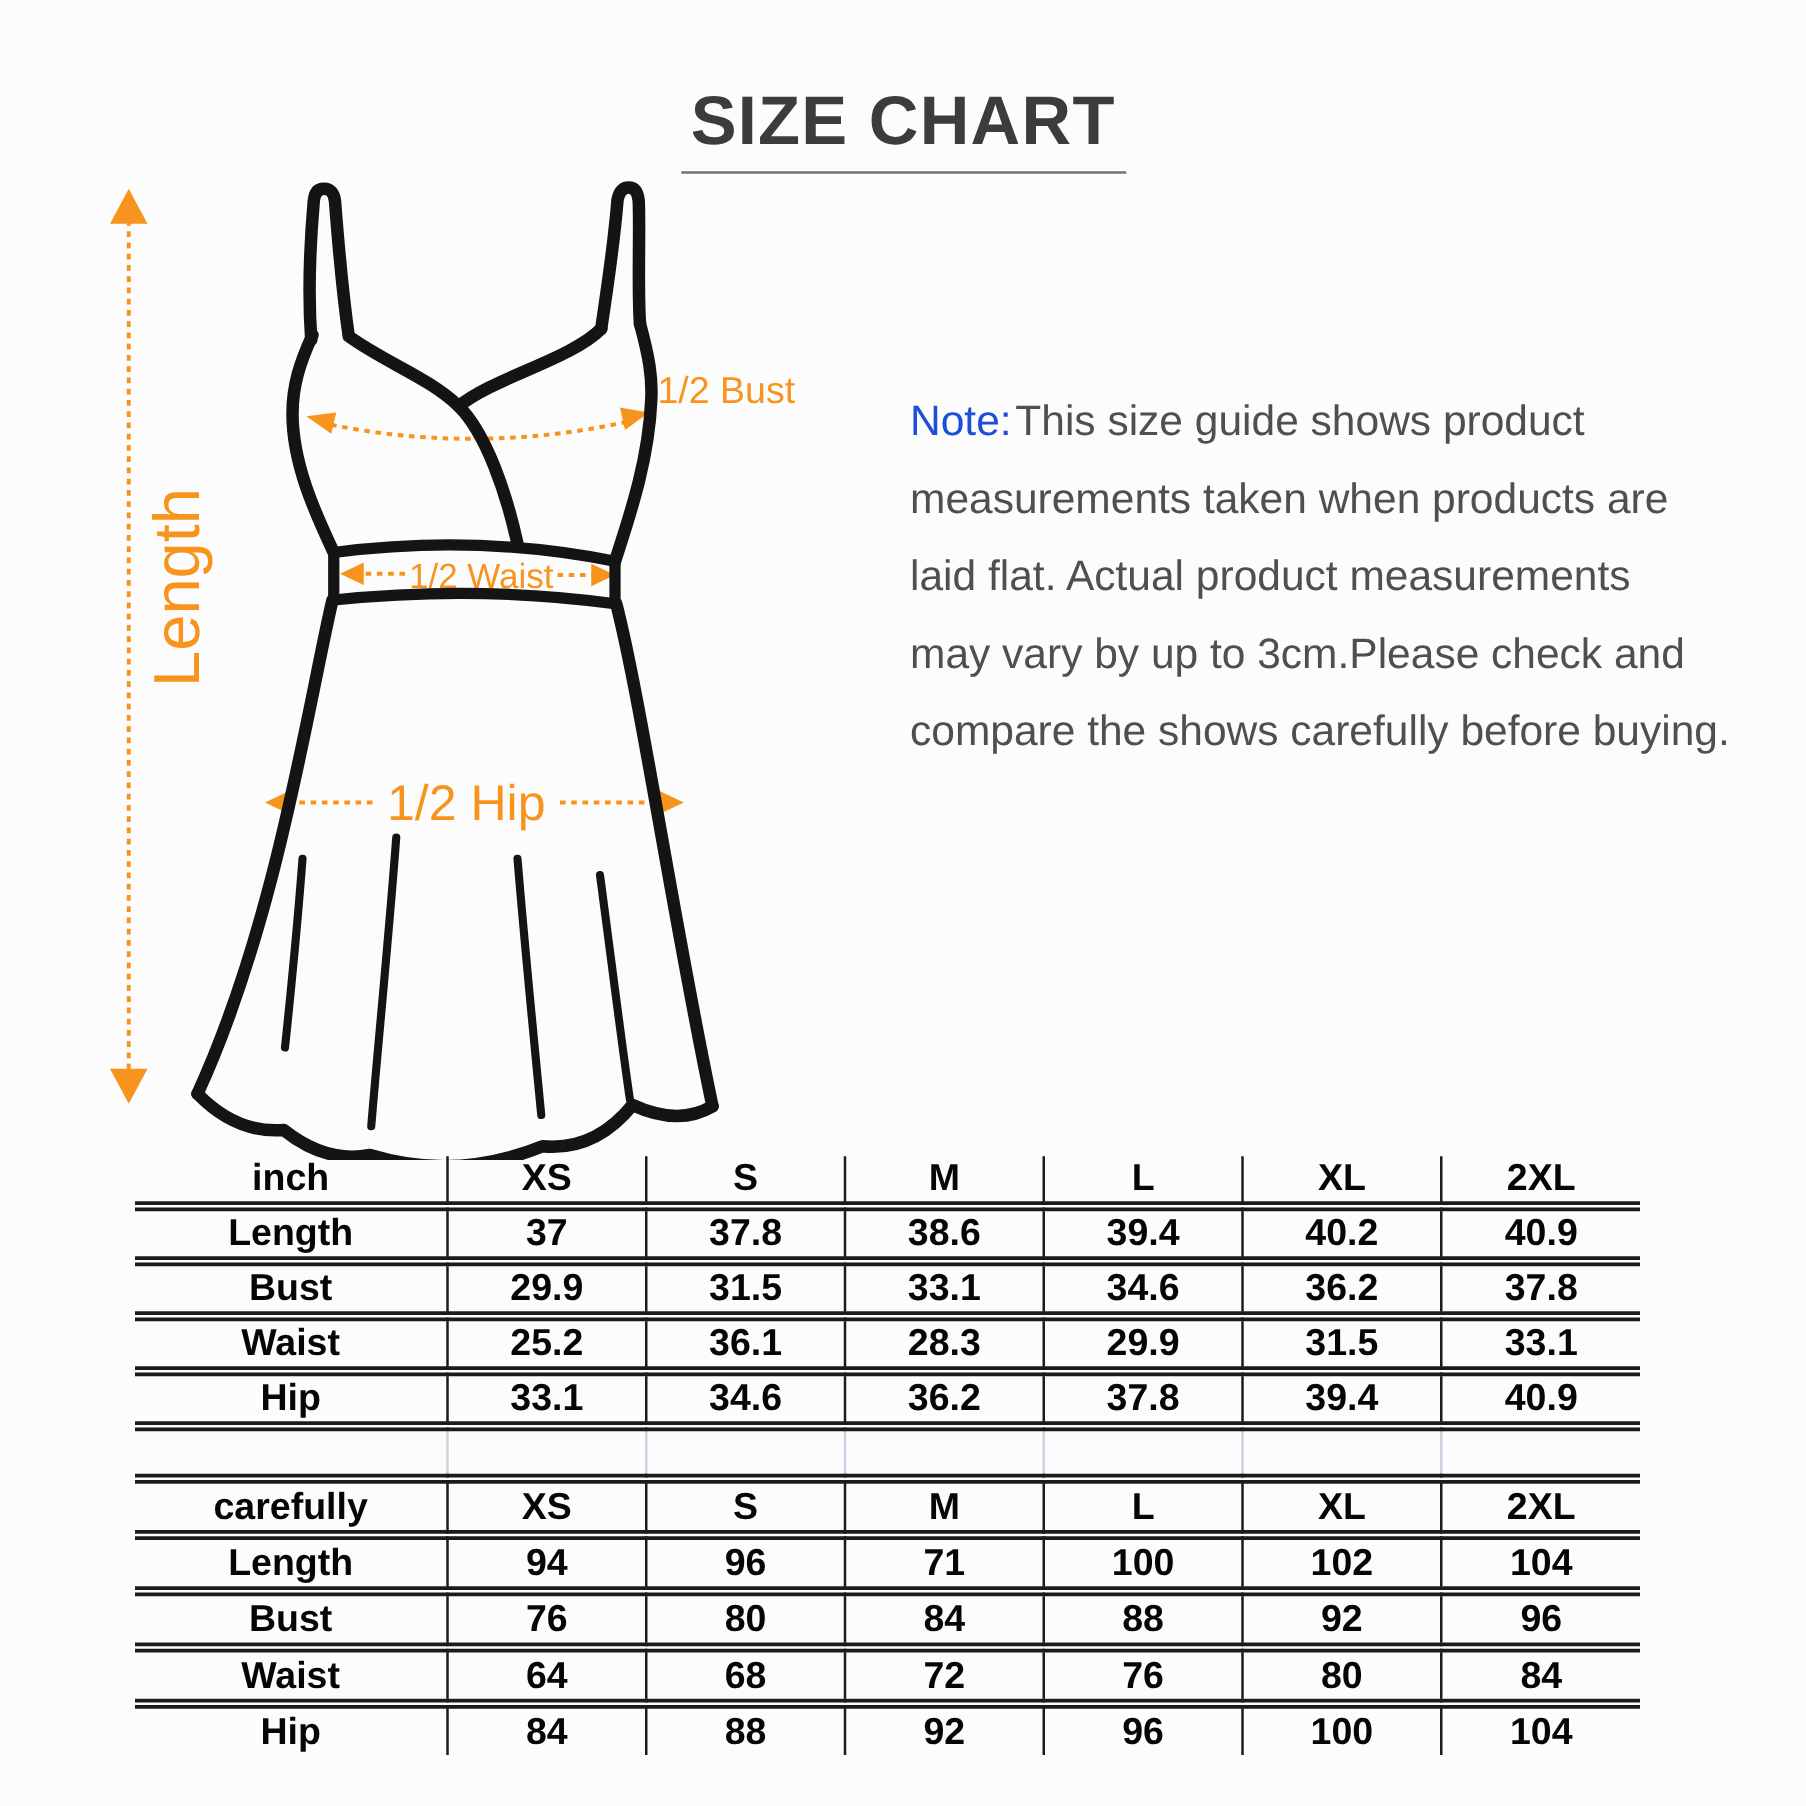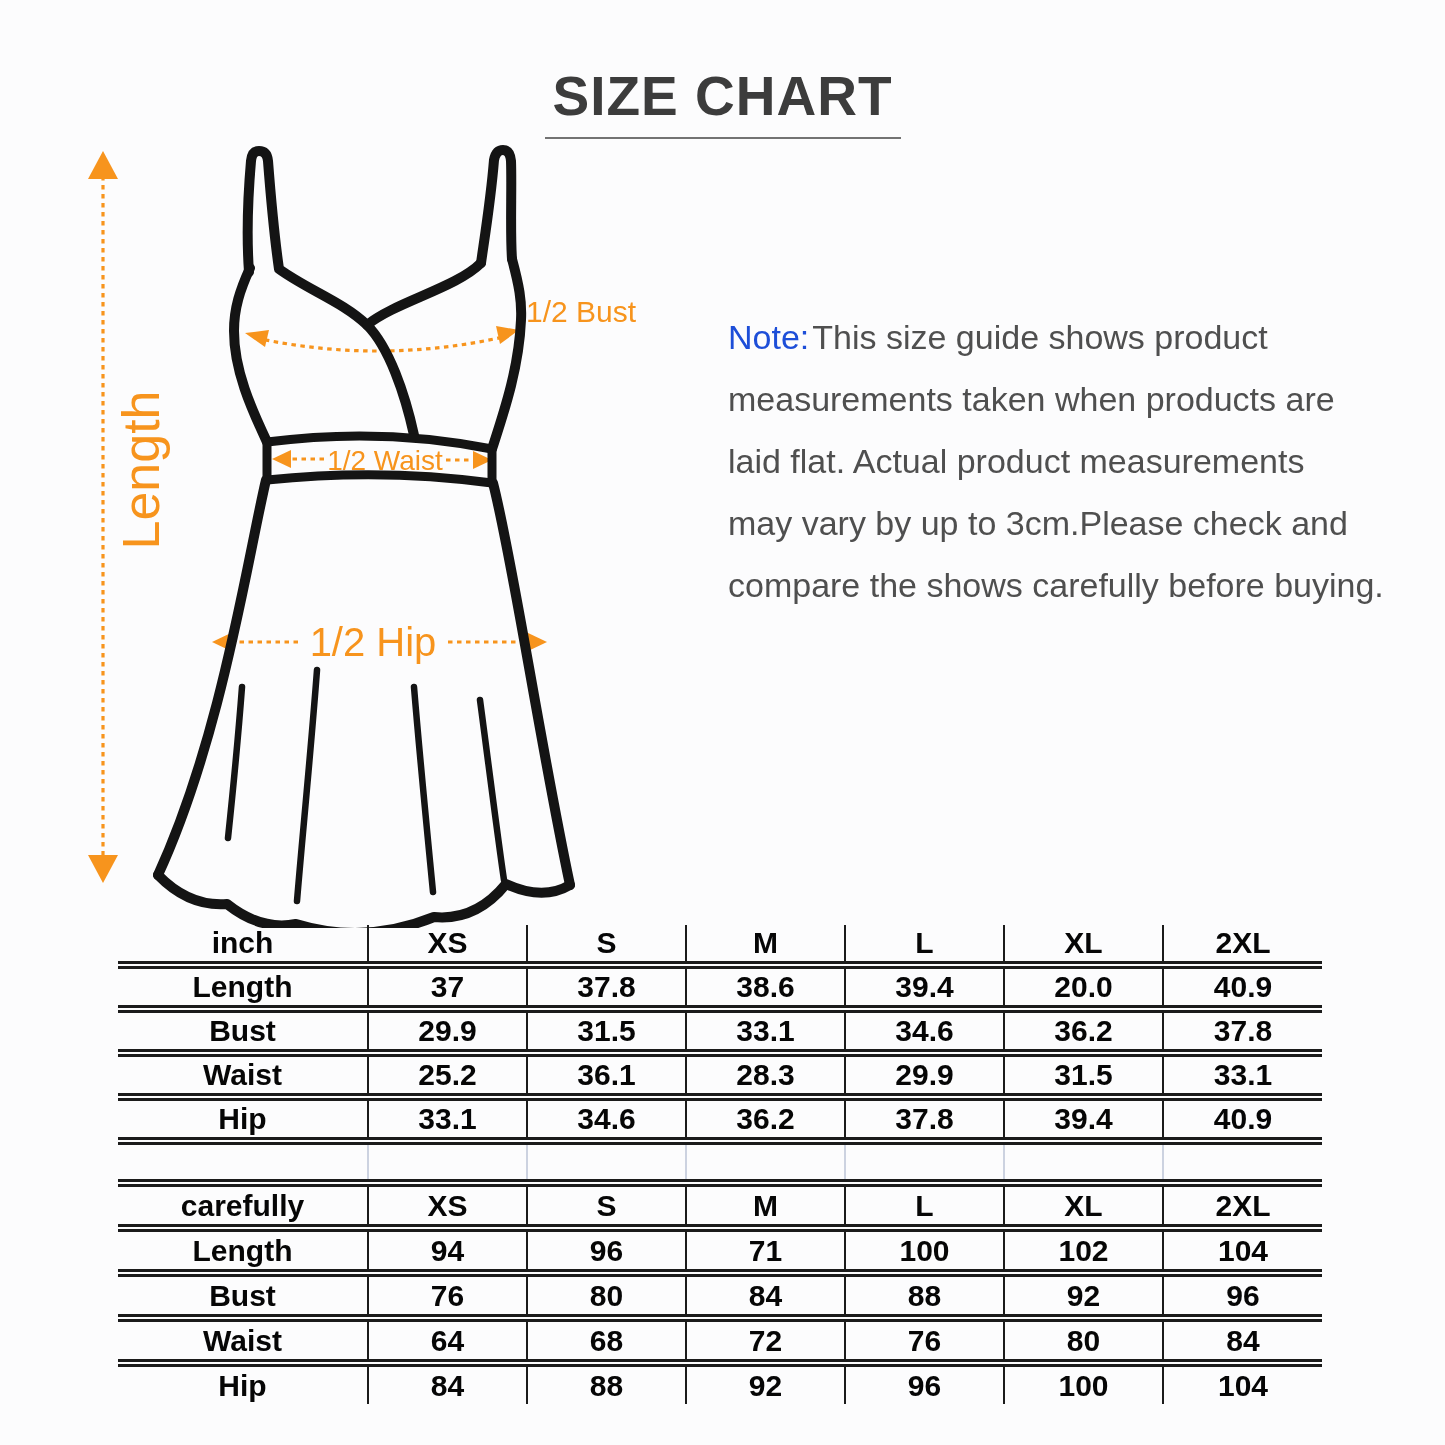--- a/index.html
+++ b/index.html
@@ -33,21 +33,21 @@
   .pleat { stroke-width:6.5; }
 
   
   .note {
     position:absolute; left:728px; top:306px; width:700px;
     font-size:34px; line-height:62px; color:#4f4f4f;
   }
   .note-prefix { font-size:34px; color:#1d4ed8; padding-right:3px; }
 
   
-  .tables { position:absolute; left:118px; top:925px; }
+  .tables { position:absolute; left:108px; top:925px; }
   table.size-table {
     border-collapse:collapse; table-layout:fixed;
     width:1204px;
     font-size:30px; font-weight:bold; color:#060606;
   }
   table.size-table td {
     text-align:center; vertical-align:middle;
     height:36px; padding:0;
     border-left:2px solid #1b1b1b;
     overflow:hidden; white-space:nowrap;
@@ -161,21 +161,21 @@
           <td>L</td>
           <td>XL</td>
           <td>2XL</td>
         </tr>
         <tr>
           <td>Length</td>
           <td>37</td>
           <td>37.8</td>
           <td>38.6</td>
           <td>39.4</td>
-          <td>20.0</td>
+          <td>40.2</td>
           <td>40.9</td>
         </tr>
         <tr>
           <td>Bust</td>
           <td>29.9</td>
           <td>31.5</td>
           <td>33.1</td>
           <td>34.6</td>
           <td>36.2</td>
           <td>37.8</td>

